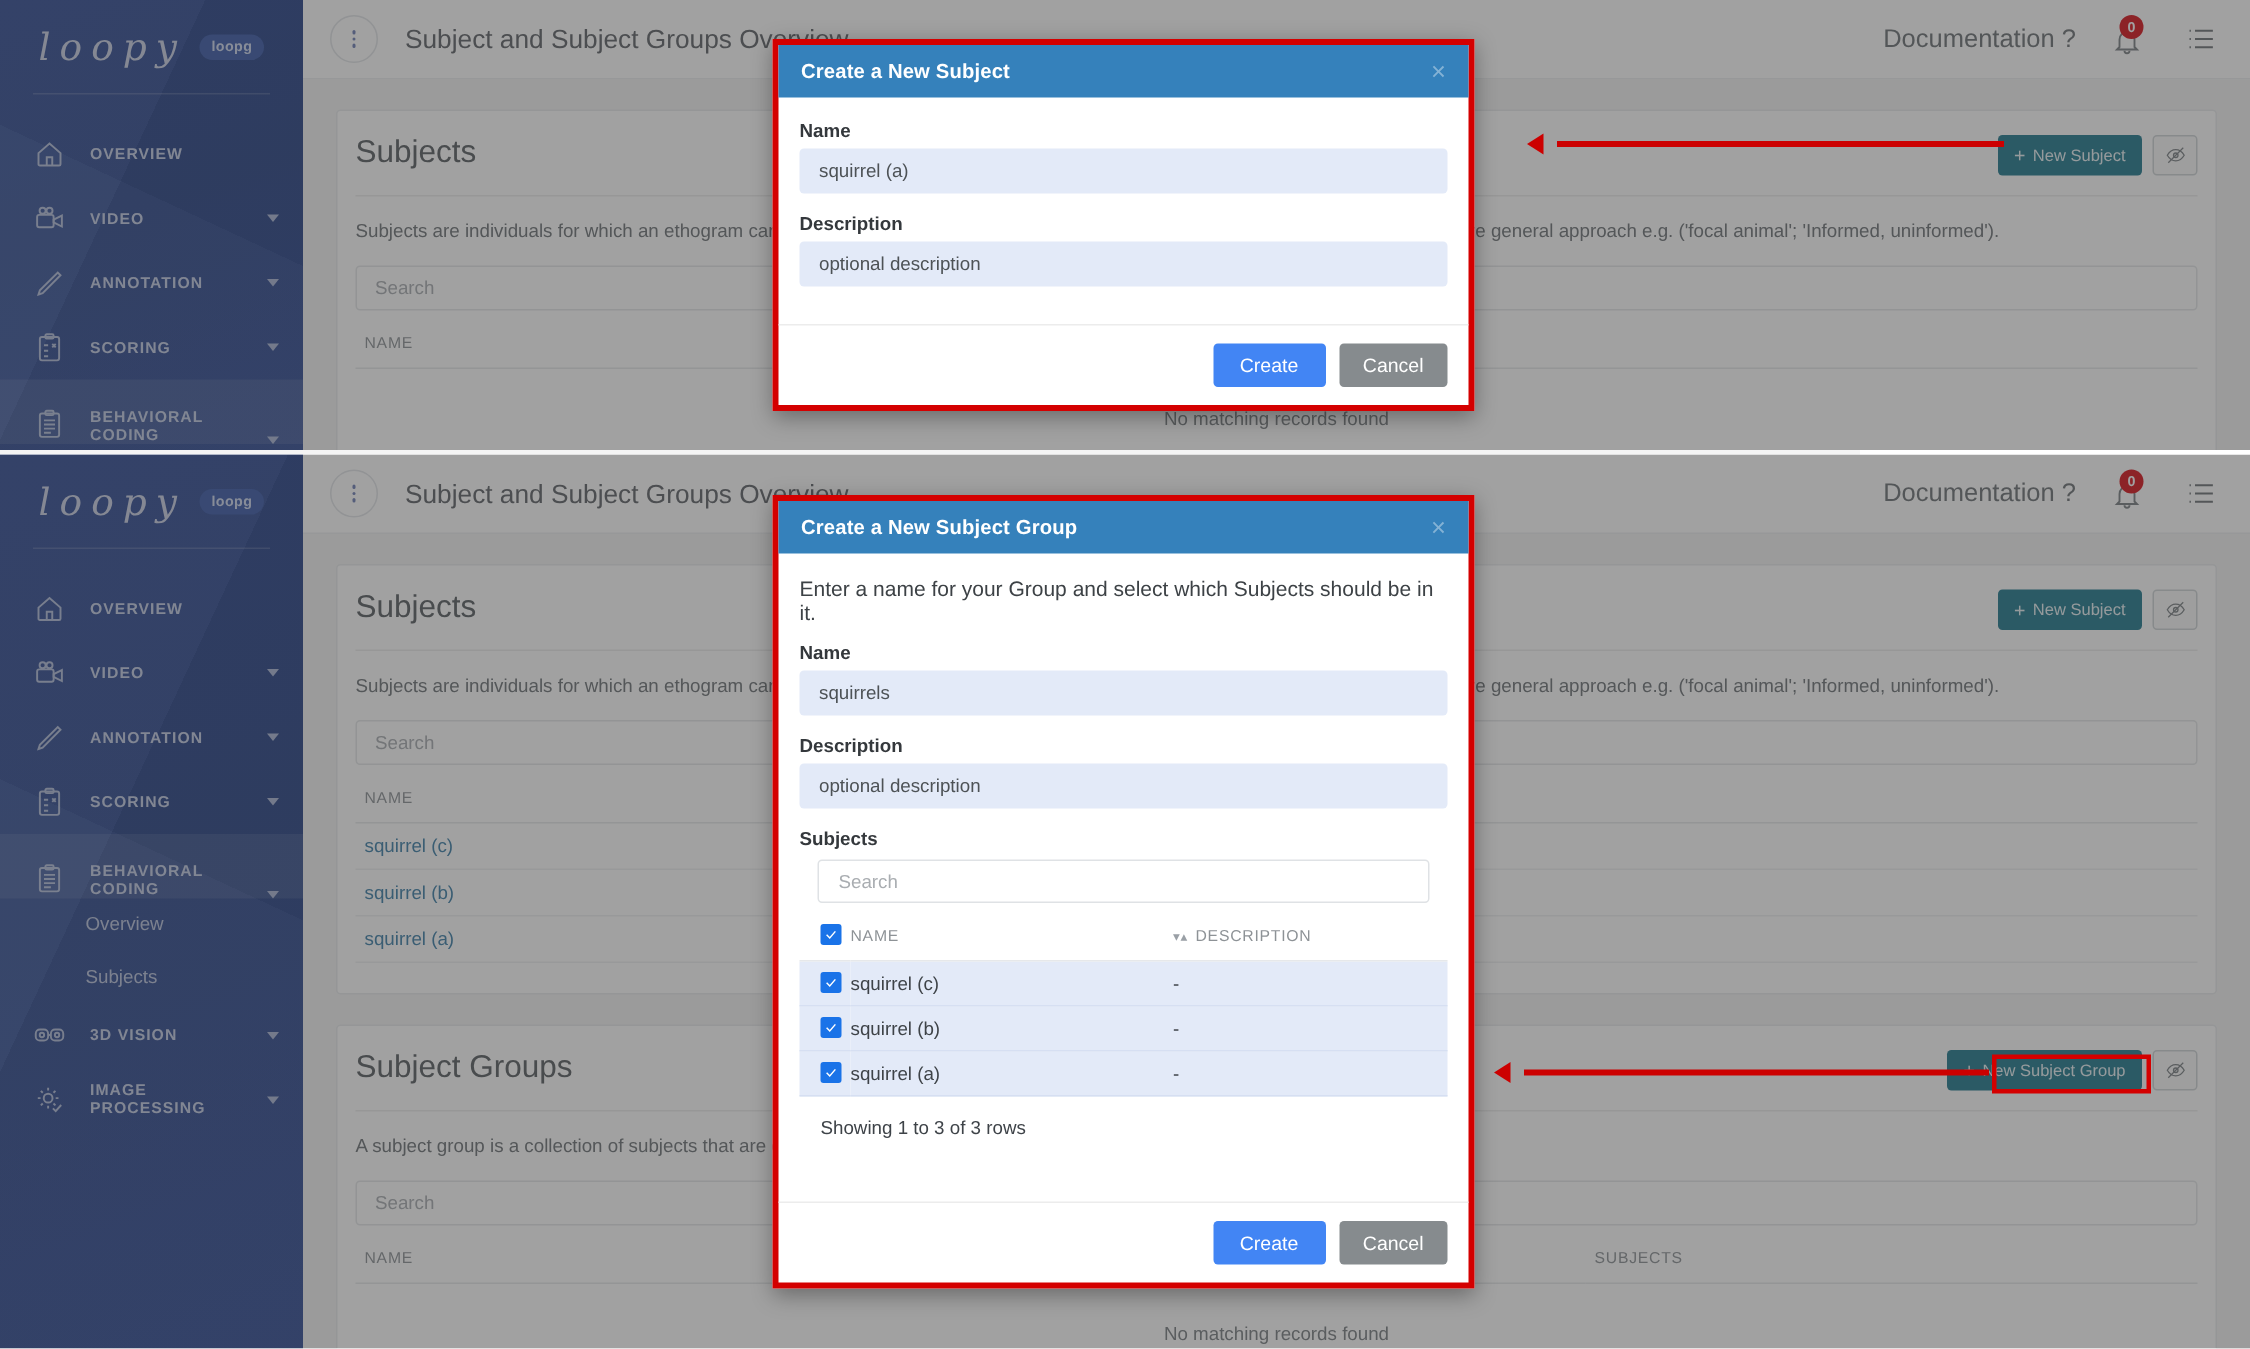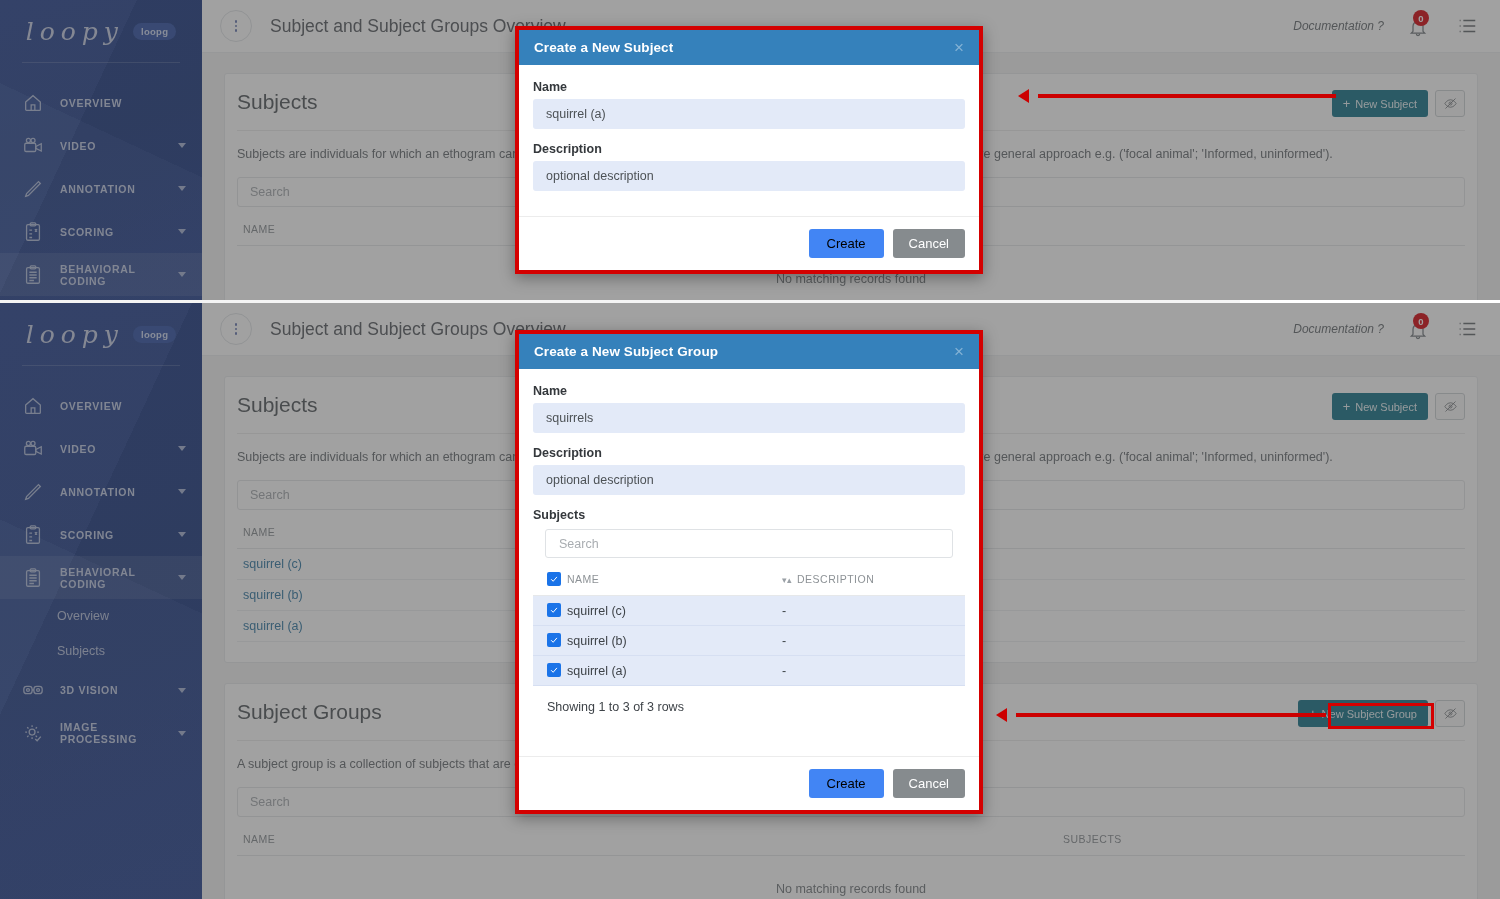--- a/index.html
+++ b/index.html
@@ -52,21 +52,21 @@
     height: 1px; background: rgba(255,255,255,0.16);
     margin: 0 22px 18px 22px;
   }
   .nav { position: relative; z-index: 2; }
   .nav-item {
     display: flex; align-items: center;
     height: 43px; padding: 0 16px 0 20px;
     color: #c6cfe6; cursor: pointer;
     position: relative;
   }
-  .nav-item.active { background: rgba(255,255,255,0.09); }
+  .nav-item.active { background: rgba(255,255,255,0.09); align-items: flex-end; }
   .nav-ico {
     width: 26px; height: 26px; margin-right: 14px;
     flex: 0 0 26px; display: flex; align-items: center; justify-content: center;
     opacity: .85;
   }
   .nav-ico svg { width: 22px; height: 22px; stroke: #c9d2e8; fill: none; stroke-width: 1.4; }
   .nav-label {
     font-size: 10.5px; font-weight: bold; letter-spacing: .7px;
     text-transform: uppercase; color: #c3cce4; flex: 1;
   }
@@ -87,21 +87,21 @@
     border-bottom: 1px solid #eceef0;
   }
   .kebab {
     width: 32px; height: 32px; border-radius: 50%; border: 1px solid #e2e5e8;
     display: flex; flex-direction: column; align-items: center; justify-content: center; gap: 2px;
     cursor: pointer; flex: 0 0 32px;
   }
   .kebab i { width: 2.5px; height: 2.5px; border-radius: 50%; background: #6f7fb5; display: block; }
   .page-title { margin-left: 18px; font-size: 17.5px; color: #5f6368; font-weight: normal; }
   .topbar-right { margin-left: auto; display: flex; align-items: center; gap: 24px; }
-  .doc-link { font-size: 12px; color: #6d7276; cursor: pointer; font-style: italic; }
+  .doc-link { font-size: 17px; color: #6d7276; cursor: pointer; }
   .bell-wrap { position: relative; width: 24px; height: 24px; cursor: pointer; }
   .bell-wrap svg { width: 20px; height: 20px; stroke: #7a7f83; fill: none; stroke-width: 1.5; margin-top: 4px; }
   .badge {
     position: absolute; top: -4px; left: 5px;
     min-width: 16px; height: 16px; border-radius: 50%;
     background: #d8121a; color: #fff; font-size: 9.5px; font-weight: bold;
     display: flex; align-items: center; justify-content: center;
   }
   .list-ico { width: 22px; height: 22px; cursor: pointer; }
   .list-ico svg { width: 22px; height: 22px; stroke: #6d7276; stroke-width: 1.6; fill: none; }
@@ -202,21 +202,21 @@
     display: inline-flex; align-items: center; justify-content: center; cursor: pointer;
   }
   .chk svg { width: 10px; height: 10px; stroke: #fff; stroke-width: 2.4; fill: none; }
   .sort-ico { display: inline-block; width: 9px; margin-right: 6px; color: #9aa0a6; font-size: 9px; }
   .showing { font-size: 12.5px; color: #3e4348; padding: 14px 0 0 14px; }
   .modal-foot {
     border-top: 1px solid #ececec; padding: 12px 14px;
     display: flex; justify-content: flex-end; gap: 9px;
   }
   .btn-create {
-    background: #4285f4; color: #000000; border: none; border-radius: 3px;
+    background: #4285f4; color: #ffffff; border: none; border-radius: 3px;
     font-size: 13px; padding: 7px 18px; cursor: pointer; text-align: right;
   }
   .btn-cancel {
     background: #868b8e; color: #fff; border: none; border-radius: 3px;
     font-size: 13px; padding: 7px 16px; cursor: pointer;
   }
 </style>
 </head>
 <body>
 
@@ -579,20 +579,21 @@
       <button class="btn-cancel">Cancel</button>
     </div>
   </div>
 
   <div class="modal" style="left:515px; top:330px; width:468px;">
     <div class="modal-head">
       <span class="modal-title">Create a New Subject Group</span>
       <span class="modal-close">×</span>
     </div>
     <div class="modal-body">
+      <div class="modal-intro">Enter a name for your Group and select which Subjects should be in it.</div>
 
       <div class="fld-label">Name</div>
       <div class="fld-input">squirrels</div>
 
       <div class="fld-label">Description</div>
       <div class="fld-input">optional description</div>
 
       <div class="fld-label">Subjects</div>
       <div class="sub-search">Search</div>
 

